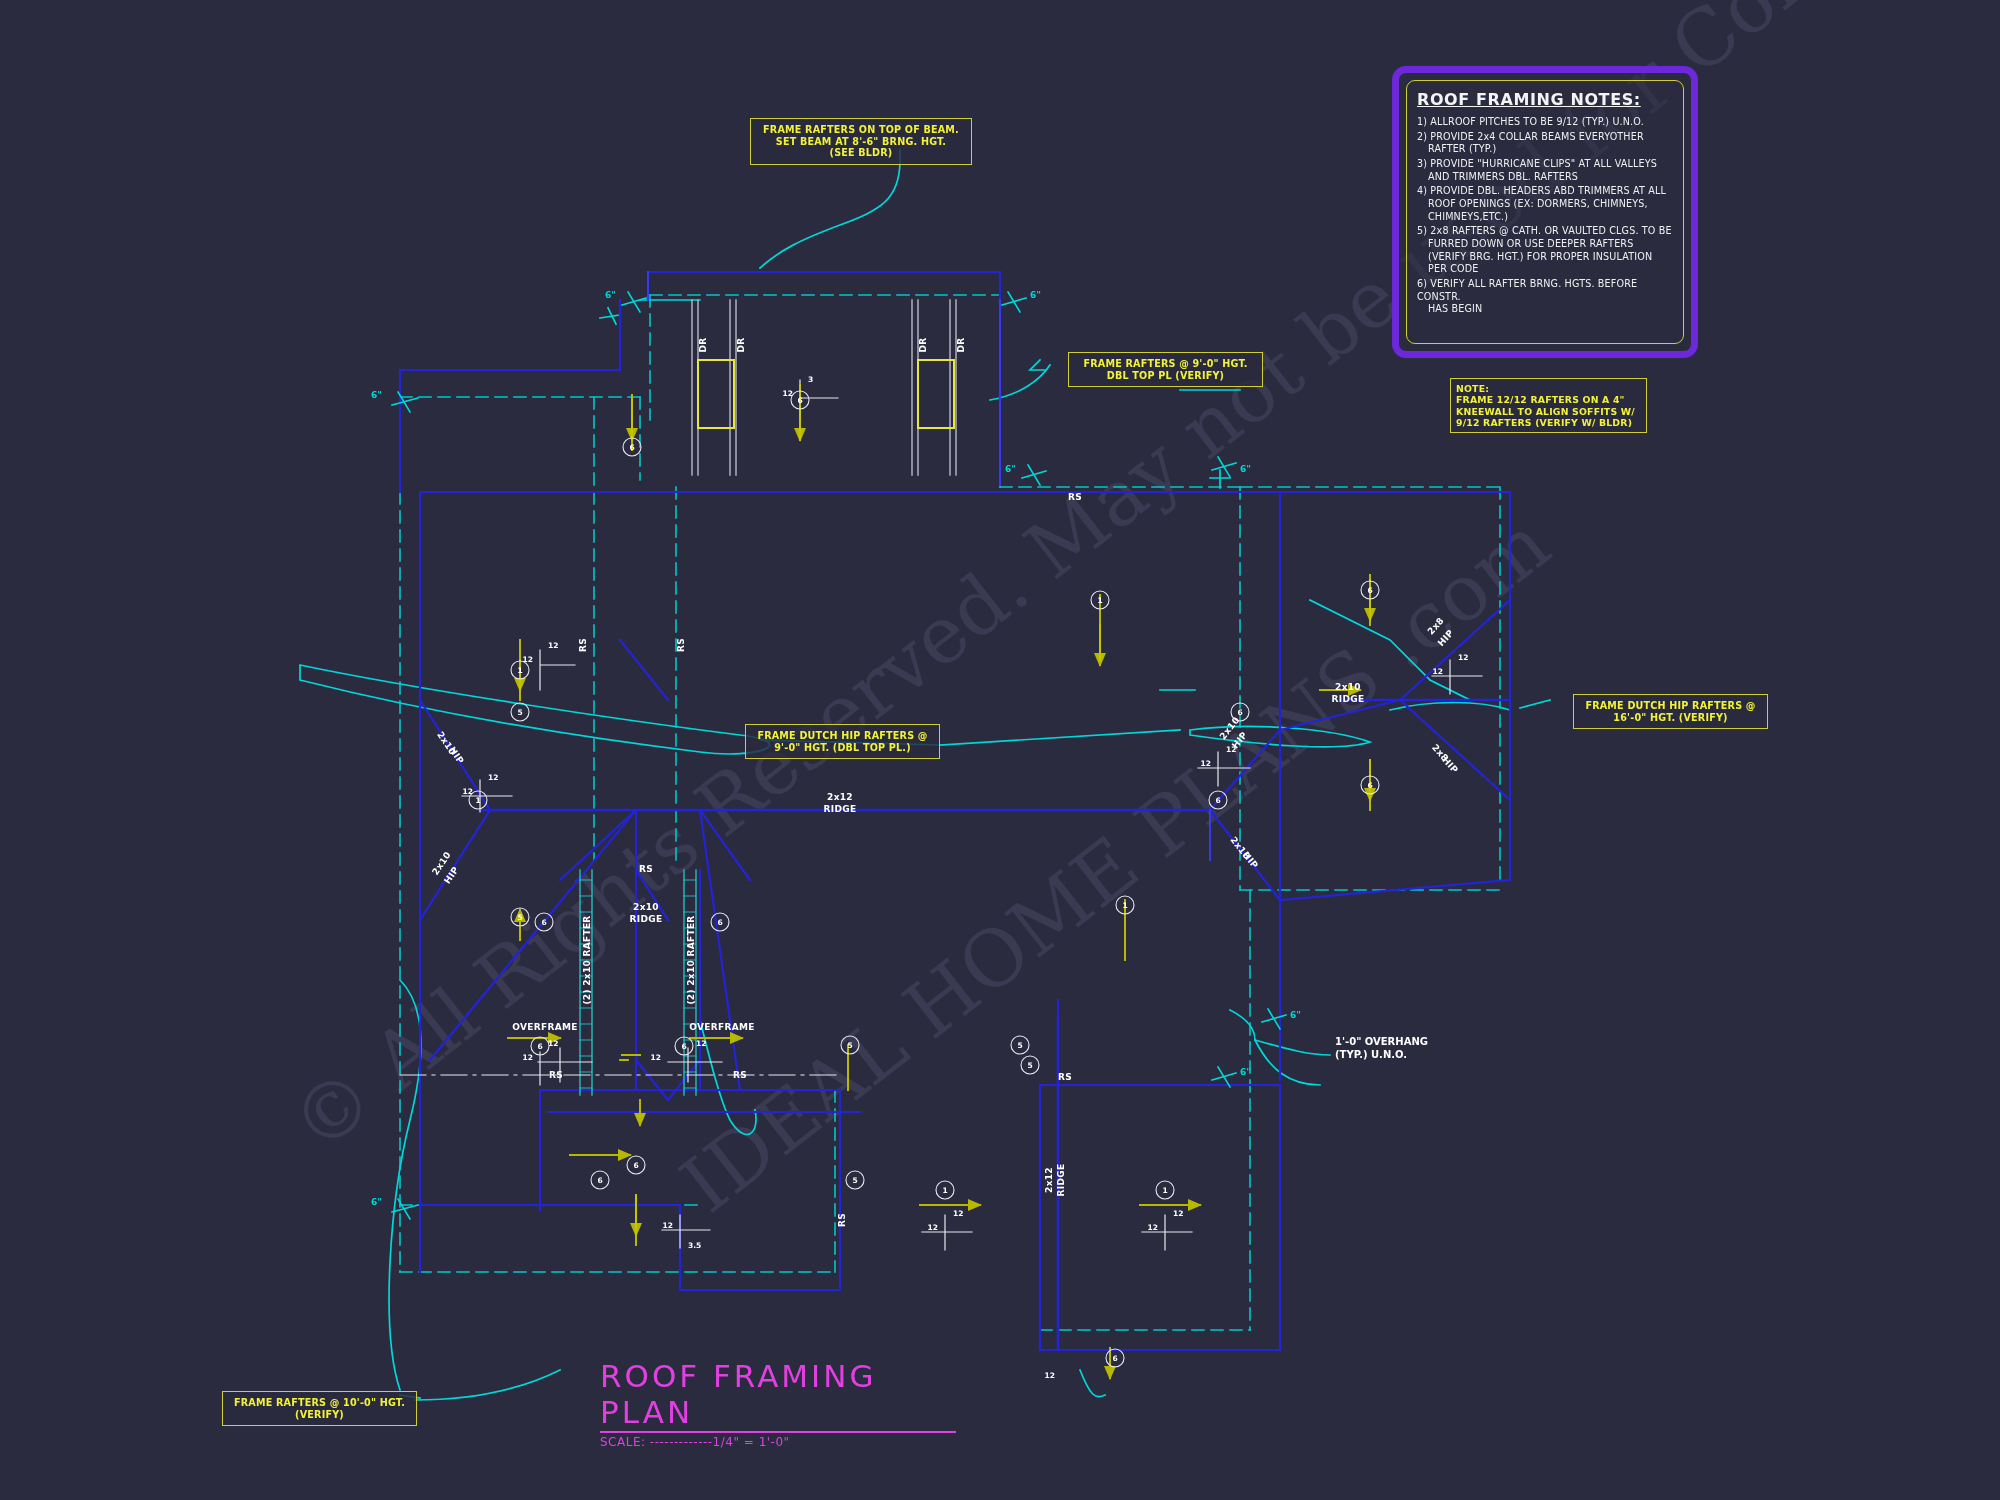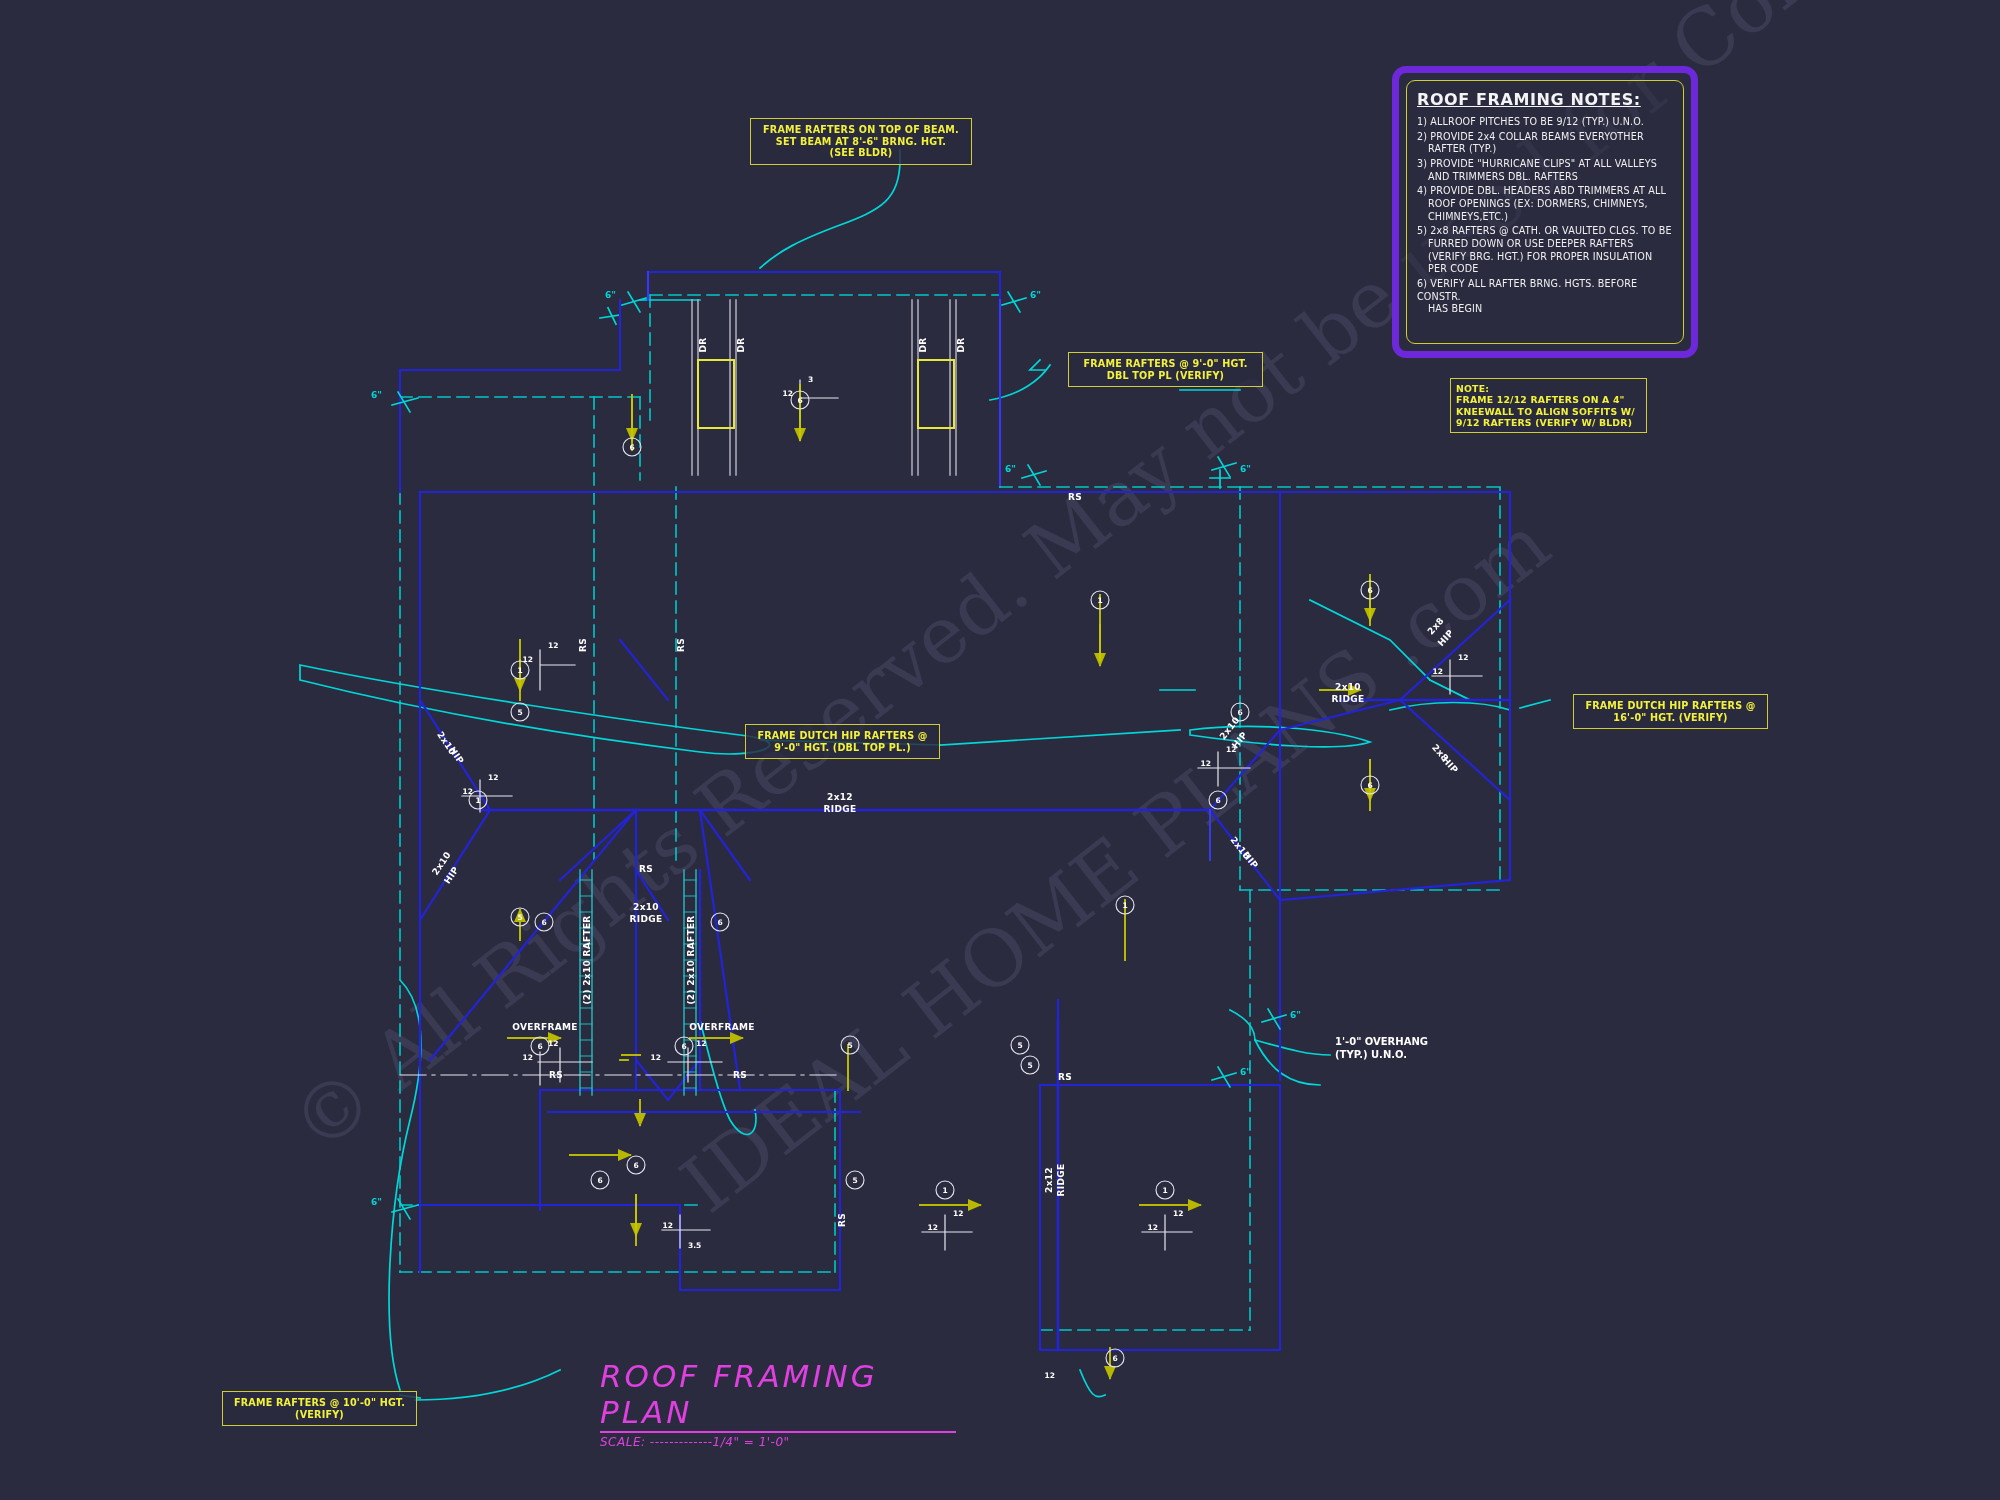--- a/index.html
+++ b/index.html
@@ -27,21 +27,21 @@
   #notes .inner{position:absolute;inset:7px;border:1.3px solid #cfcf33;
                 border-radius:9px;padding:9px 10px;box-sizing:border-box;}
   #notes h1{margin:0 0 7px 0;font-size:16px;color:#f4f4f4;font-weight:700;
             letter-spacing:.6px;text-decoration:underline;}
   #notes ol{margin:0;padding:0;list-style:none;}
   #notes li{color:#f0f0f0;font-size:9.6px;line-height:1.32;margin-bottom:2px;
             letter-spacing:.15px;}
   #notes li span.sub{display:block;padding-left:11px;}
 
   
-  #title{position:absolute;left:600px;top:1358px;width:360px;text-align:left;font-style:italic;}
+  #title{position:absolute;left:600px;top:1358px;width:360px;text-align:left;}
   #title .t{font-size:31px;color:#e040e0;letter-spacing:3px;font-weight:400;
             font-family:"DejaVu Sans",sans-serif;}
   #title .rule{height:2px;background:#e040e0;margin:1px 0 2px 0;width:356px;}
   #title .s{font-size:12px;color:#e040e0;letter-spacing:.5px;}
 
   
   svg{position:absolute;left:0;top:0;}
   text{font-family:"DejaVu Sans",sans-serif;}
   .lbl{fill:#ffffff;font-size:9px;font-weight:700;letter-spacing:.3px;}
   .lbl-s{fill:#ffffff;font-size:7.5px;font-weight:700;}

